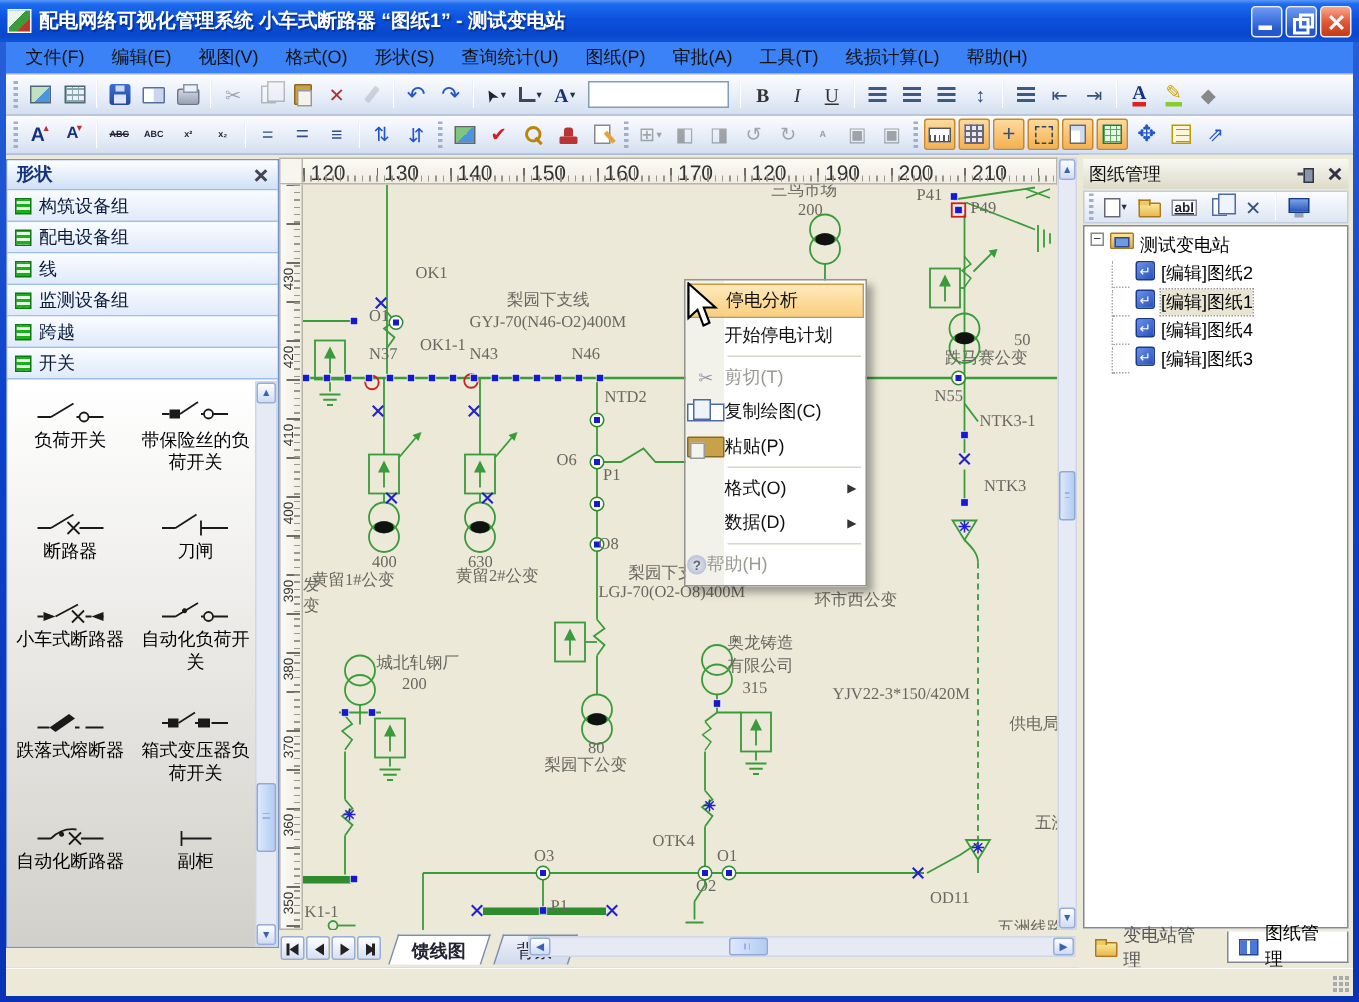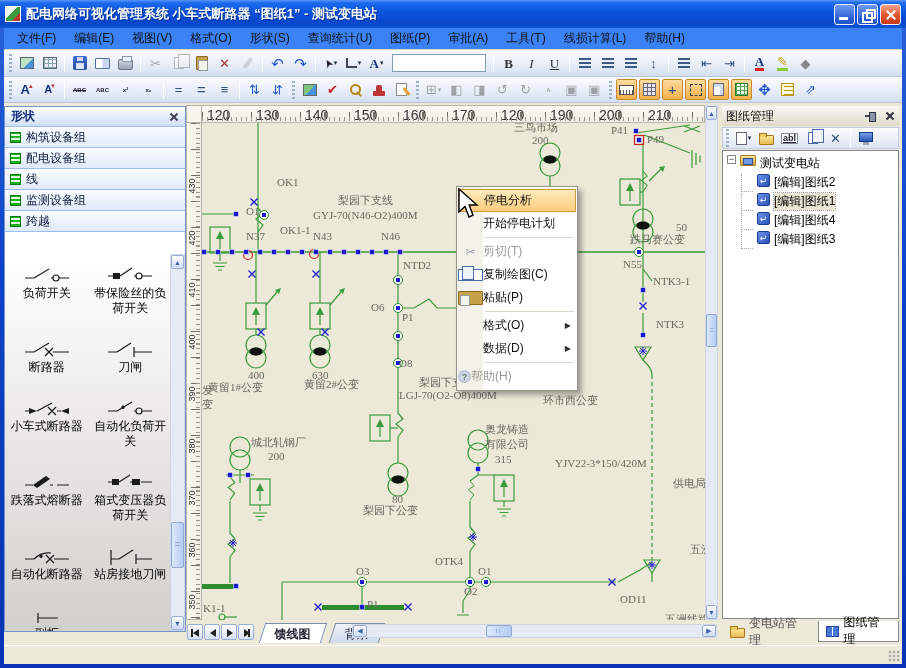--- a/index.html
+++ b/index.html
@@ -479,20 +479,24 @@
         <span class="sg-lb">线</span>
       </div>
       <div class="shape-group">
         <span class="sg-ic"></span>
         <span class="sg-lb">监测设备组</span>
       </div>
       <div class="shape-group">
         <span class="sg-ic"></span>
         <span class="sg-lb">跨越</span>
       </div>
+      <div class="shape-group">
+        <span class="sg-ic"></span>
+        <span class="sg-lb">开关</span>
+      </div>
     </div>
   <div id="shape-list">
       <div class="shape-item">
         <svg viewBox="0 0 46 20" class="shape-glyph">
           <path d="M1 14h9 M10 14L25 5 M27 14h2 M35 14h10 M29 14a3 3 0 1 0 6 0a3 3 0 1 0-6 0"></path>
         </svg>
         <div class="shape-label">负荷开关</div>
       </div>
       <div class="shape-item">
         <svg viewBox="0 0 46 20" class="shape-glyph">
@@ -540,26 +544,20 @@
           <path d="M5 8h7v6H5z M25 8h8v6h-8z" class="fill"></path>
         </svg>
         <div class="shape-label">箱式变压器负荷开关</div>
       </div>
       <div class="shape-item">
         <svg viewBox="0 0 46 20" class="shape-glyph">
           <path d="M1 14h9 M10 14C15 9 20 7 27 8 M22 10l8 8 M30 10l-8 8 M30 14h15"></path>
           <path d="M17 9.5a1.7 1.7 0 1 0 .1 0z" class="fill"></path>
         </svg>
         <div class="shape-label">自动化断路器</div>
-      </div>
-      <div class="shape-item">
-        <svg viewBox="0 0 46 20" class="shape-glyph">
-          <path d="M4 5v18 M4 14h8 M12 14L26 5 M29 9v10 M29 14h16"></path>
-        </svg>
-        <div class="shape-label">站房接地刀闸</div>
       </div>
       <div class="shape-item">
         <svg viewBox="0 0 46 20" class="shape-glyph">
           <path d="M14 9v10 M14 14h20"></path>
         </svg>
         <div class="shape-label">副柜</div>
       </div>
     </div>
   <div id="shapes-scroll" class="sb">
     <span class="sb-btn" style="top:0">▲</span>

